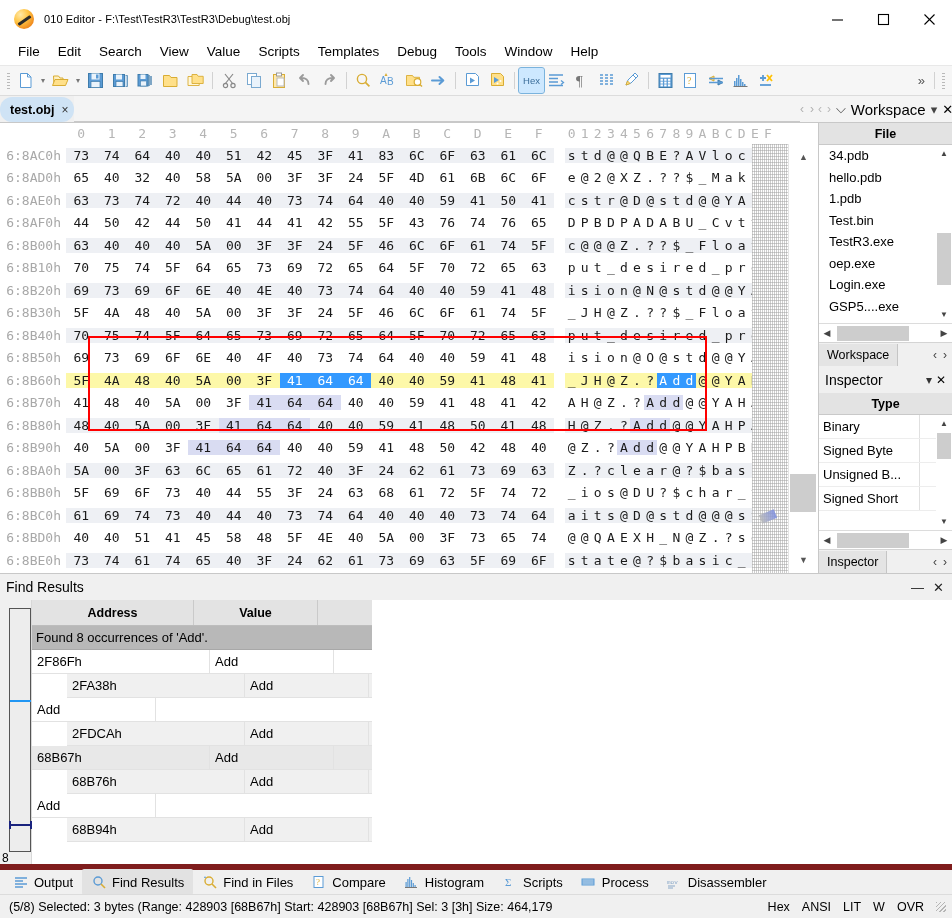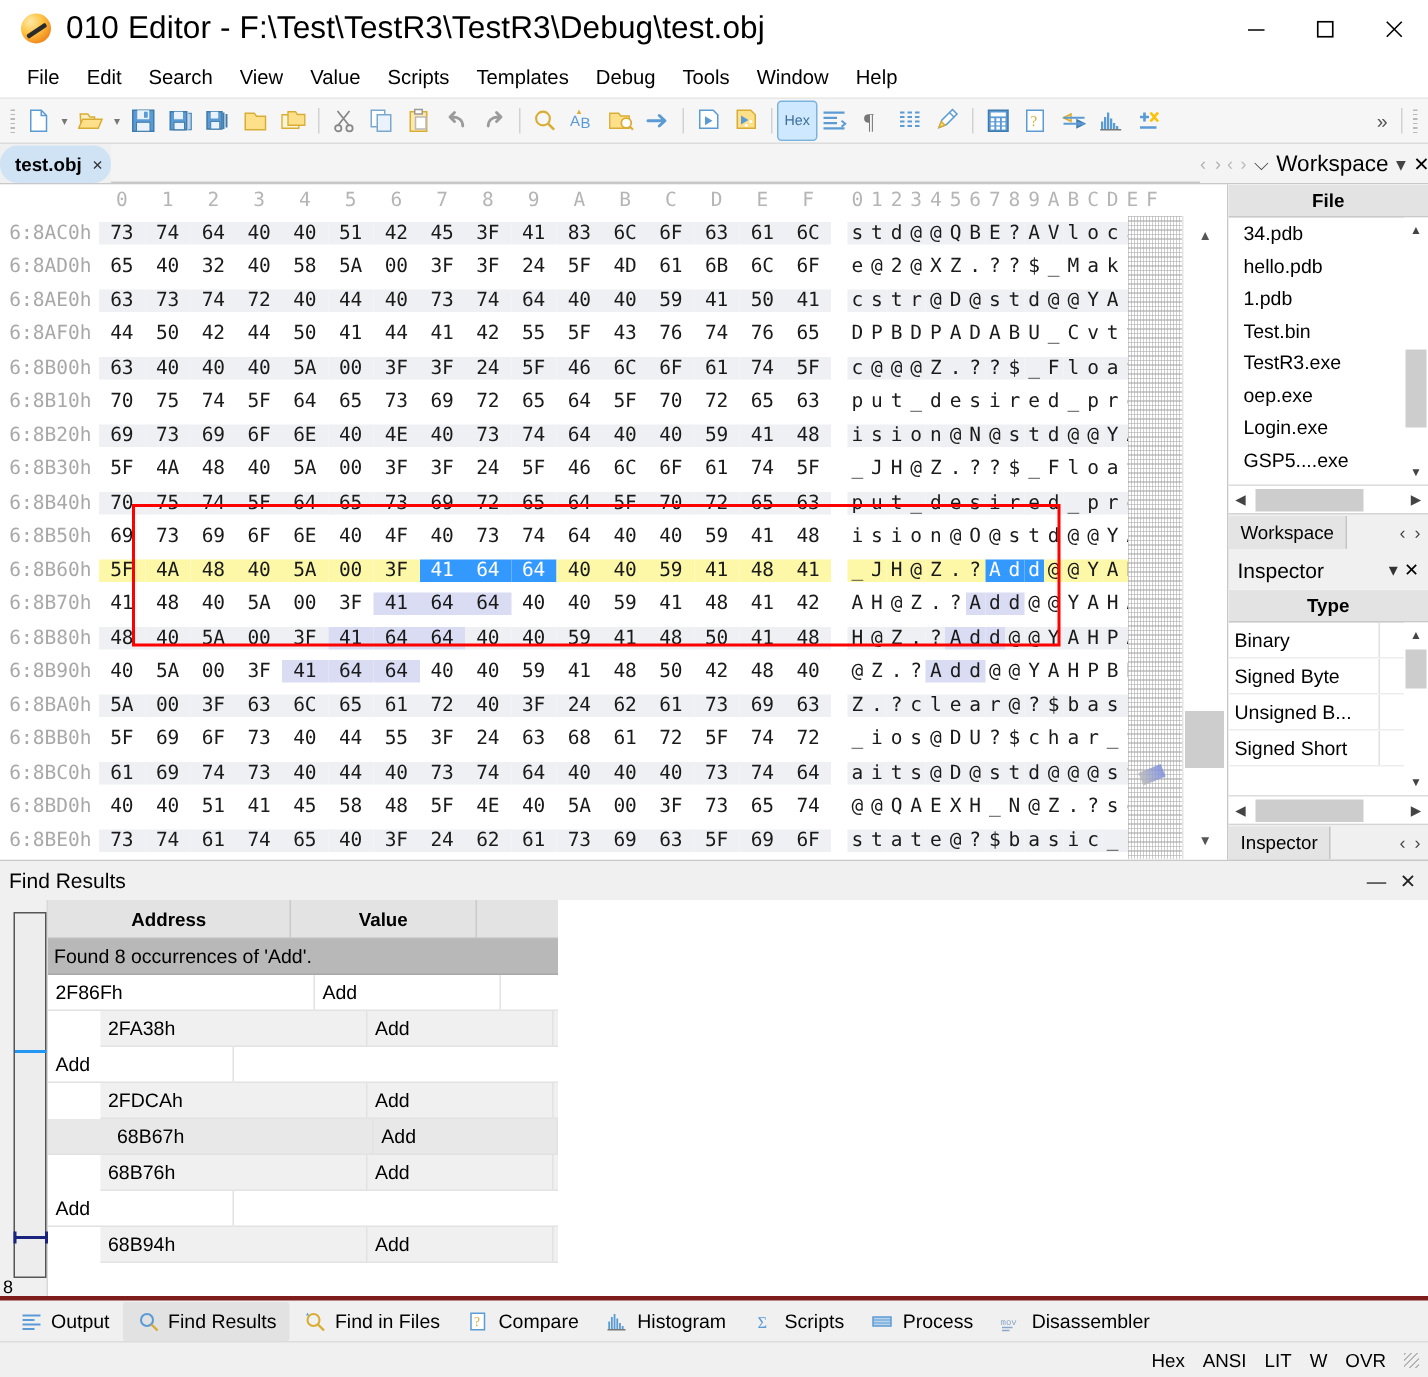--- a/index.html
+++ b/index.html
@@ -18,21 +18,21 @@
   .titlebar .ico { width:22px; height:22px; margin-left:14px; margin-right:8px; position:relative; }
   .titlebar .ico .sphere {
     width:20px;height:20px;border-radius:50%;
     background: radial-gradient(circle at 32% 28%, #ffe9a8 0%, #ffc443 40%, #f08a1e 75%, #d4691a 100%);
     position:absolute; top:1px; left:0;
   }
   .titlebar .ico .slash {
     position:absolute; width:15px; height:3px; background:#2b2b2b; top:11px; left:3px;
     transform:rotate(-34deg); border-radius:1px;
   }
-  .titlebar .ttl { font-size:21px; color:#000; letter-spacing:0.1px; }
+  .titlebar .ttl { font-size:11px; color:#000; letter-spacing:0.1px; }
   .titlebar .wbtns { margin-left:auto; display:flex; height:38px; }
   .titlebar .wbtn { width:46px; height:38px; display:flex; align-items:center; justify-content:center; color:#000; }
   .wbtn svg { display:block; }
 
   
   .menubar { height:27px; background:#ffffff; display:flex; align-items:center; padding-left:9px; flex:0 0 27px; }
   .menubar .mi { font-size:13.5px; padding:3px 9px; color:#000; white-space:nowrap; }
 
   
   .toolbar { height:31px; background:#f6f6f6; border-top:1px solid #e8e8e8; border-bottom:1px solid #dcdcdc;
@@ -136,28 +136,28 @@
   .gutter .m2b { position:absolute; width:2px; height:8px; background:#1a237e; top:221px; }
   .rtable { width:340px; }
   .rthead { height:26px; display:flex; background:#e3e3e3; border-bottom:1px solid #bdbdbd; }
   .rth { font-weight:bold; font-size:12.5px; display:flex; align-items:center; justify-content:center;
          border-right:1px solid #cacaca; }
   .rth.a { width:162px; } .rth.b { width:124px; }
   .rbanner { height:24px; background:#b8b8b8; display:flex; align-items:center; padding-left:4px; font-size:13px;
              border-bottom:1px solid #a8a8a8; }
   .rrow { height:24px; display:flex; border-bottom:1px solid #e2e2e2; font-size:13px; }
   .rrow.alt { background:#f0f0f0;margin-left:35px; }
-  .rrow.hl { background:#e8e8e8;padding-left:41px; }
+  .rrow.hl { background:#e8e8e8; }
   .rc { display:flex; align-items:center; padding-left:5px; border-right:1px solid #e2e2e2; }
   .rc.a { width:178px; } .rc.b { width:124px; }
   .fpCount { position:absolute; left:2px; bottom:-1px; font-size:12px; color:#000; }
 
   
   .bottabs { height:30px; background:#f0f0f0; display:flex; align-items:center; padding-left:4px; gap:0px;
-             border-top:3px solid #7f1d1d; flex:0 0 30px; }
+             border-top:6px solid #7f1d1d; flex:0 0 30px; }
   .btab { height:26px; display:flex; align-items:center; gap:6px; padding:0 9px; font-size:13px; border-radius:2px; }
   .btab.active { background:#e2e2e2; }
   .bticon { width:15px;height:15px; display:flex;align-items:center;justify-content:center; }
 
   
   .statusbar { height:24px; background:#f0f0f0; display:flex; align-items:center; font-size:12.5px;
                padding-left:4px; border-top:1px solid #dcdcdc; flex:0 0 24px; }
   .statusbar .seg { padding:0 5px; }
   .statusbar .right { margin-left:auto; display:flex; align-items:center; gap:12px; padding-right:6px; }
   .statusbar .rgrip { width:10px;height:10px; background:
@@ -1446,20 +1446,21 @@
             <g stroke="#8aa8c8" stroke-width="1">
               <path d="M1 11h7M1 13h5"></path>
             </g>
           </svg>
         </span>
         <span>Disassembler</span>
       </div>
     </div>
 
   <div class="statusbar">
+    <span class="seg">(5/8) Selected: 3 bytes (Range: 428903 [68B67h]  Start: 428903 [68B67h]  Sel: 3 [3h]  Size: 464,179</span>
     <span class="right">
       <span>Hex</span>
       <span>ANSI</span>
       <span>LIT</span>
       <span>W</span>
       <span>OVR</span>
       <span class="rgrip"></span>
     </span>
   </div>
 

